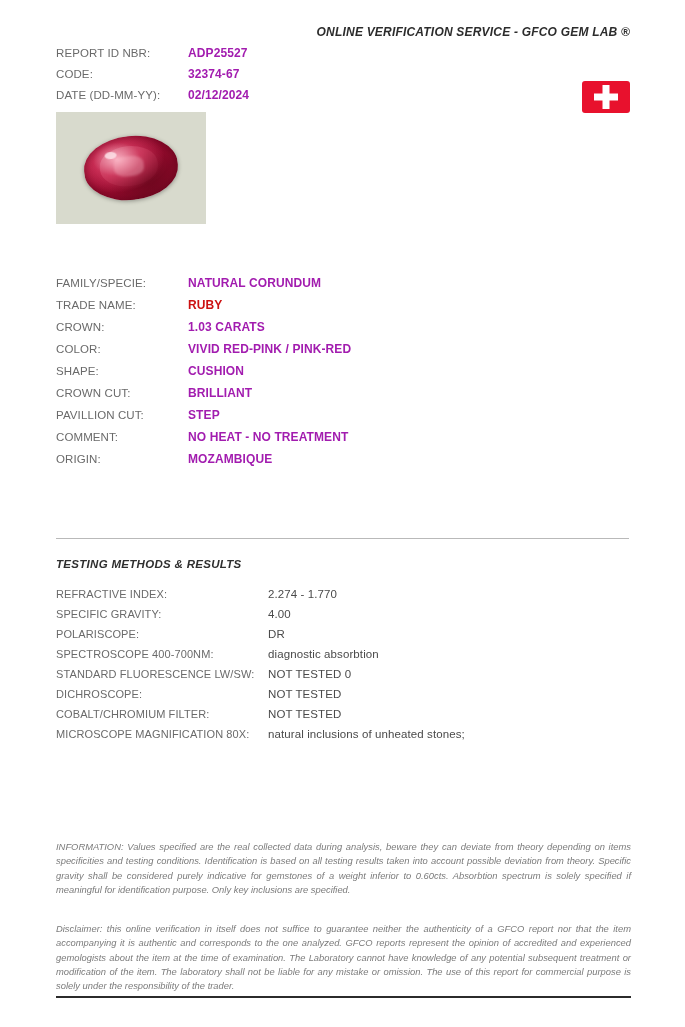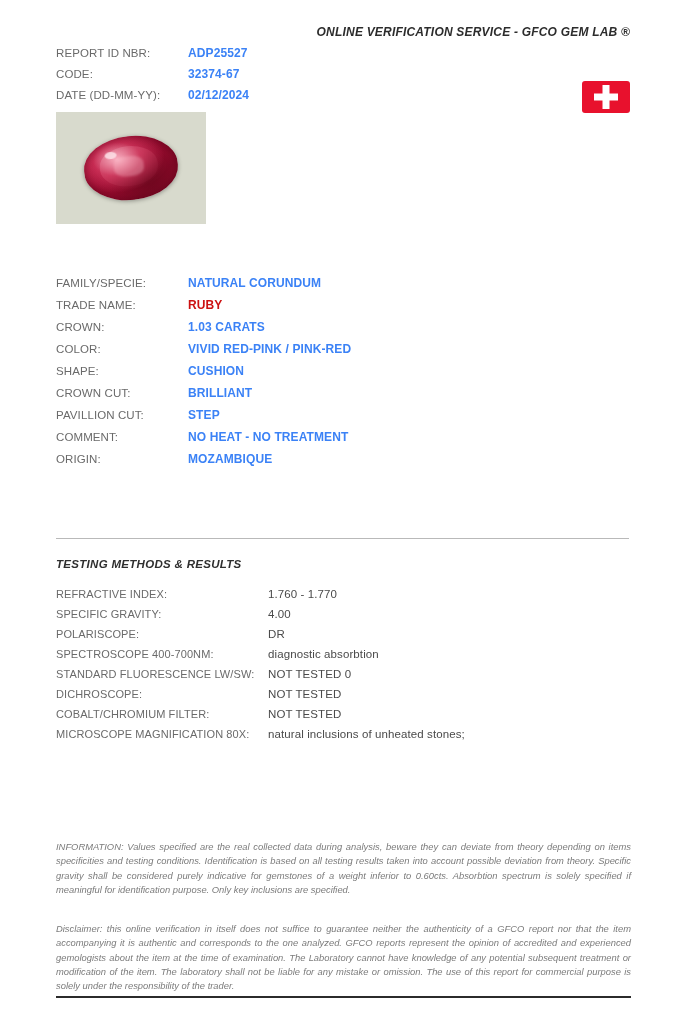--- a/index.html
+++ b/index.html
@@ -87,21 +87,21 @@
   .row .lbl {
     width: 132px;
     flex: 0 0 132px;
     font-size: 11.5px;
     color: #6a6a6a;
     letter-spacing: 0.1px;
   }
   .row .val {
     font-size: 12px;
     font-weight: bold;
-    color: #3b82f6;
+    color: #a21caf;
     letter-spacing: 0.1px;
   }
 
   
   .photo {
     position: absolute;
     left: 56px;
     top: 112px;
     width: 150px;
     height: 112px;
@@ -299,21 +299,21 @@
     </div>
   </div>
 
   <div class="divider d1"></div>
 
   <div class="section-title">TESTING METHODS &amp; RESULTS</div>
 
   <div class="testing">
     <div class="trow">
       <div class="tl">REFRACTIVE INDEX:</div>
-      <div class="tv">1.760 - 1.770</div>
+      <div class="tv">2.274 - 1.770</div>
     </div>
     <div class="trow">
       <div class="tl">SPECIFIC GRAVITY:</div>
       <div class="tv">4.00</div>
     </div>
     <div class="trow">
       <div class="tl">POLARISCOPE:</div>
       <div class="tv">DR</div>
     </div>
     <div class="trow">

